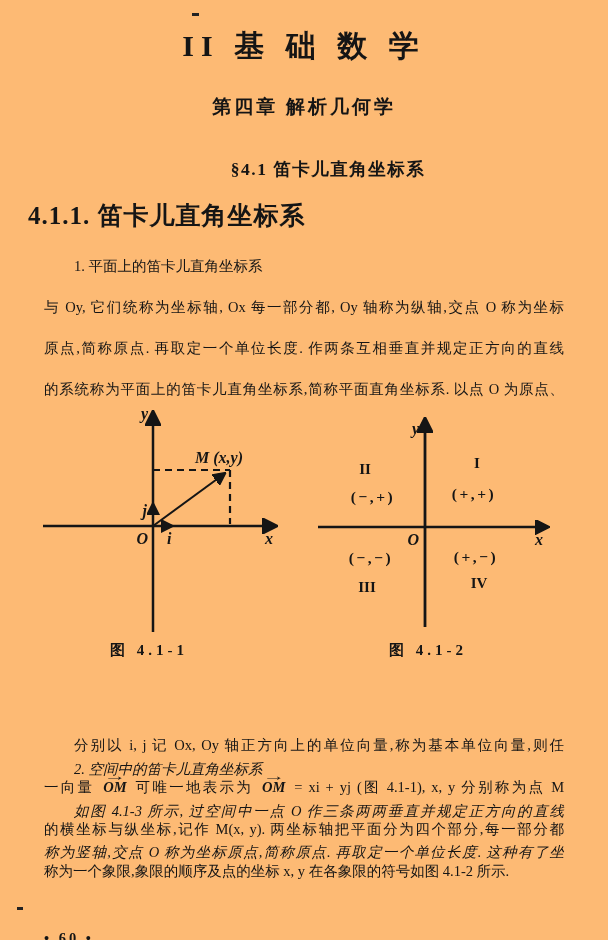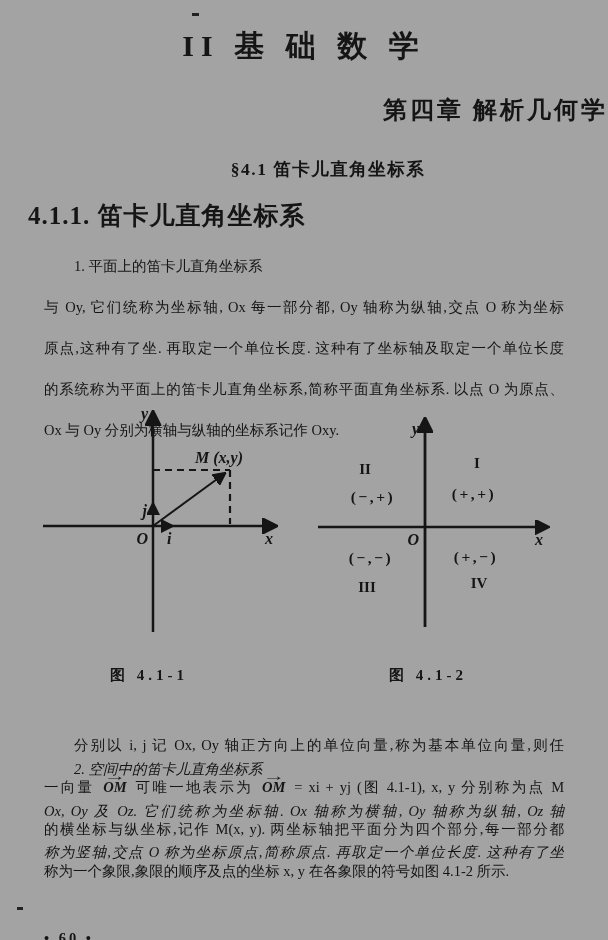--- a/index.html
+++ b/index.html
@@ -4,45 +4,45 @@
 <style>
   * { box-sizing: border-box; }
   html,body { margin:0; padding:0; }
   body {
     width:608px; height:940px;
     background:#ffffff;
     font-family:"Liberation Serif","DejaVu Serif",serif;
     color:#151515;
     overflow:hidden;
   }
-  #page { position:relative; width:608px; height:940px; background:#a3a3a3; }
+  #page { position:relative; width:608px; height:940px; background:#fdba74; }
   .abs { position:absolute; }
 
   .title    { top:26px;  left:0; width:608px; text-align:center;
               font-size:30px; font-weight:bold; letter-spacing:7px; }
-  .chapter  { top:94px;  left:0; width:608px; text-align:right;
-              font-size:24px; font-weight:bold; letter-spacing:3px; }
+  .chapter  { top:94px;  left:0; width:608px; text-align:center;
+              font-size:19px; font-weight:bold; letter-spacing:3px; }
   .section  { top:157px; left:0; width:608px; text-align:center;
               font-size:17.5px; font-weight:bold; letter-spacing:1.5px;margin-left:24px; }
   .subsection { top:199px; left:28px; font-size:25px; font-weight:bold; letter-spacing:1px; }
 
   .para { left:28px; width:552px; font-size:14.5px; }
   .para p { margin:16px; }
   #para1 { top:238px; line-height:25px; }
   #para2 { top:716px; line-height:26px; }
   #para3 { top:741px; line-height:25.5px;font-style:italic; }
   p.indent { text-indent:30px; }
   p.fill { text-align:justify; text-align-last:justify; }
 
   .vec { position:relative; display:inline-block; font-style:italic; font-weight:bold;
          margin:0 3px; }
   .vec .vec-arrow { position:absolute; left:1px; top:-11px; font-size:12px; font-style:normal;
          transform:scaleX(1.9); transform-origin:left center; letter-spacing:0; }
 
-  .caption { top:641px; text-align:center; font-size:15px; font-weight:bold; letter-spacing:4px;margin-top:25px; }
+  .caption { top:641px; text-align:center; font-size:15px; font-weight:bold; letter-spacing:4px; }
   #cap1 { left:24px;  width:250px; }
   #cap2 { left:308px; width:240px; }
 
   .pagenum { left:44px; top:898px; font-size:14.5px; font-weight:bold; letter-spacing:3px;margin-top:32px; }
 
   .speck { background:#222; }
   #speck-top    { left:192px; top:13px;  width:7px; height:3px; }
   #speck-bottom { left:17px;  top:907px; width:6px; height:3px; }
 
   svg text { font-family:"Liberation Serif","DejaVu Serif",serif; fill:#151515; }
@@ -59,23 +59,22 @@
   <div class="abs speck" id="speck-top"></div>
 
   <div class="abs title">II  基 础 数 学</div>
   <div class="abs chapter">第四章  解析几何学</div>
   <div class="abs section">§4.1  笛卡儿直角坐标系</div>
   <div class="abs subsection">4.1.1. 笛卡儿直角坐标系</div>
 
   <div class="abs para" id="para1">
     <p class="indent">1. 平面上的笛卡儿直角坐标系</p>
     <p class="fill">与 Oy, 它们统称为坐标轴, Ox 每一部分都, Oy 轴称为纵轴,交点 O 称为坐标</p>
-    <p class="fill">原点,这种有了坐. 再取定一个单位长度. 这种有了坐标轴及取定一个单位长度</p>
+    <p class="fill">原点,简称原点. 再取定一个单位长度. 作两条互相垂直并规定正方向的直线</p>
     <p class="fill">的系统称为平面上的笛卡儿直角坐标系,简称平面直角坐标系. 以点 O 为原点、</p>
-    <p>Ox 与 Oy 分别为横轴与纵轴的坐标系记作 Oxy.</p>
   </div>
 
   <svg class="abs" style="left:38px; top:403px;" width="250" height="240" viewBox="0 0 250 240">
     <defs>
       <marker id="ah1" viewBox="0 0 10 10" refX="8" refY="5" markerWidth="6.5" markerHeight="6.5" orient="auto-start-reverse">
         <path d="M0,0 L10,5 L0,10 z" fill="#151515" stroke="none"></path>
       </marker>
     </defs>
     <line x1="115" y1="229" x2="115" y2="10" stroke-width="2.5" marker-end="url(#ah1)"></line>
     <line x1="5" y1="123" x2="237" y2="123" stroke-width="2.5" marker-end="url(#ah1)"></line>
@@ -118,20 +117,20 @@
 
   <div class="abs para" id="para2">
     <p class="indent fill">分别以 i, j 记 Ox, Oy 轴正方向上的单位向量,称为基本单位向量,则任</p>
     <p class="fill"><span>一向量 </span><span class="vec"><span class="vec-arrow">→</span><span>OM</span></span><span> 可唯一地表示为 </span><span class="vec"><span class="vec-arrow">→</span><span>OM</span></span><span> = xi + yj (图 4.1-1), x, y 分别称为点 M</span></p>
     <p class="fill">的横坐标与纵坐标,记作 M(x, y). 两坐标轴把平面分为四个部分,每一部分都</p>
     <p>称为一个象限,象限的顺序及点的坐标 x, y 在各象限的符号如图 4.1-2 所示.</p>
   </div>
 
   <div class="abs para" id="para3">
     <p class="indent">2. 空间中的笛卡儿直角坐标系</p>
-    <p class="fill">Ox, Oy 及 Oz. 它们统称为坐标轴. Ox 轴称为横轴, Oy 轴称为纵轴, Oz 轴</p>
+    <p class="indent fill">如图 4.1-3 所示, 过空间中一点 O 作三条两两垂直并规定正方向的直线</p>
     <p class="fill">称为竖轴,交点 O 称为坐标原点,简称原点. 再取定一个单位长度. 这种有了坐</p>
   </div>
 
   <div class="abs speck" id="speck-bottom"></div>
   <div class="abs pagenum">• 60 •</div>
 
 </div>
 
 </body></html>

